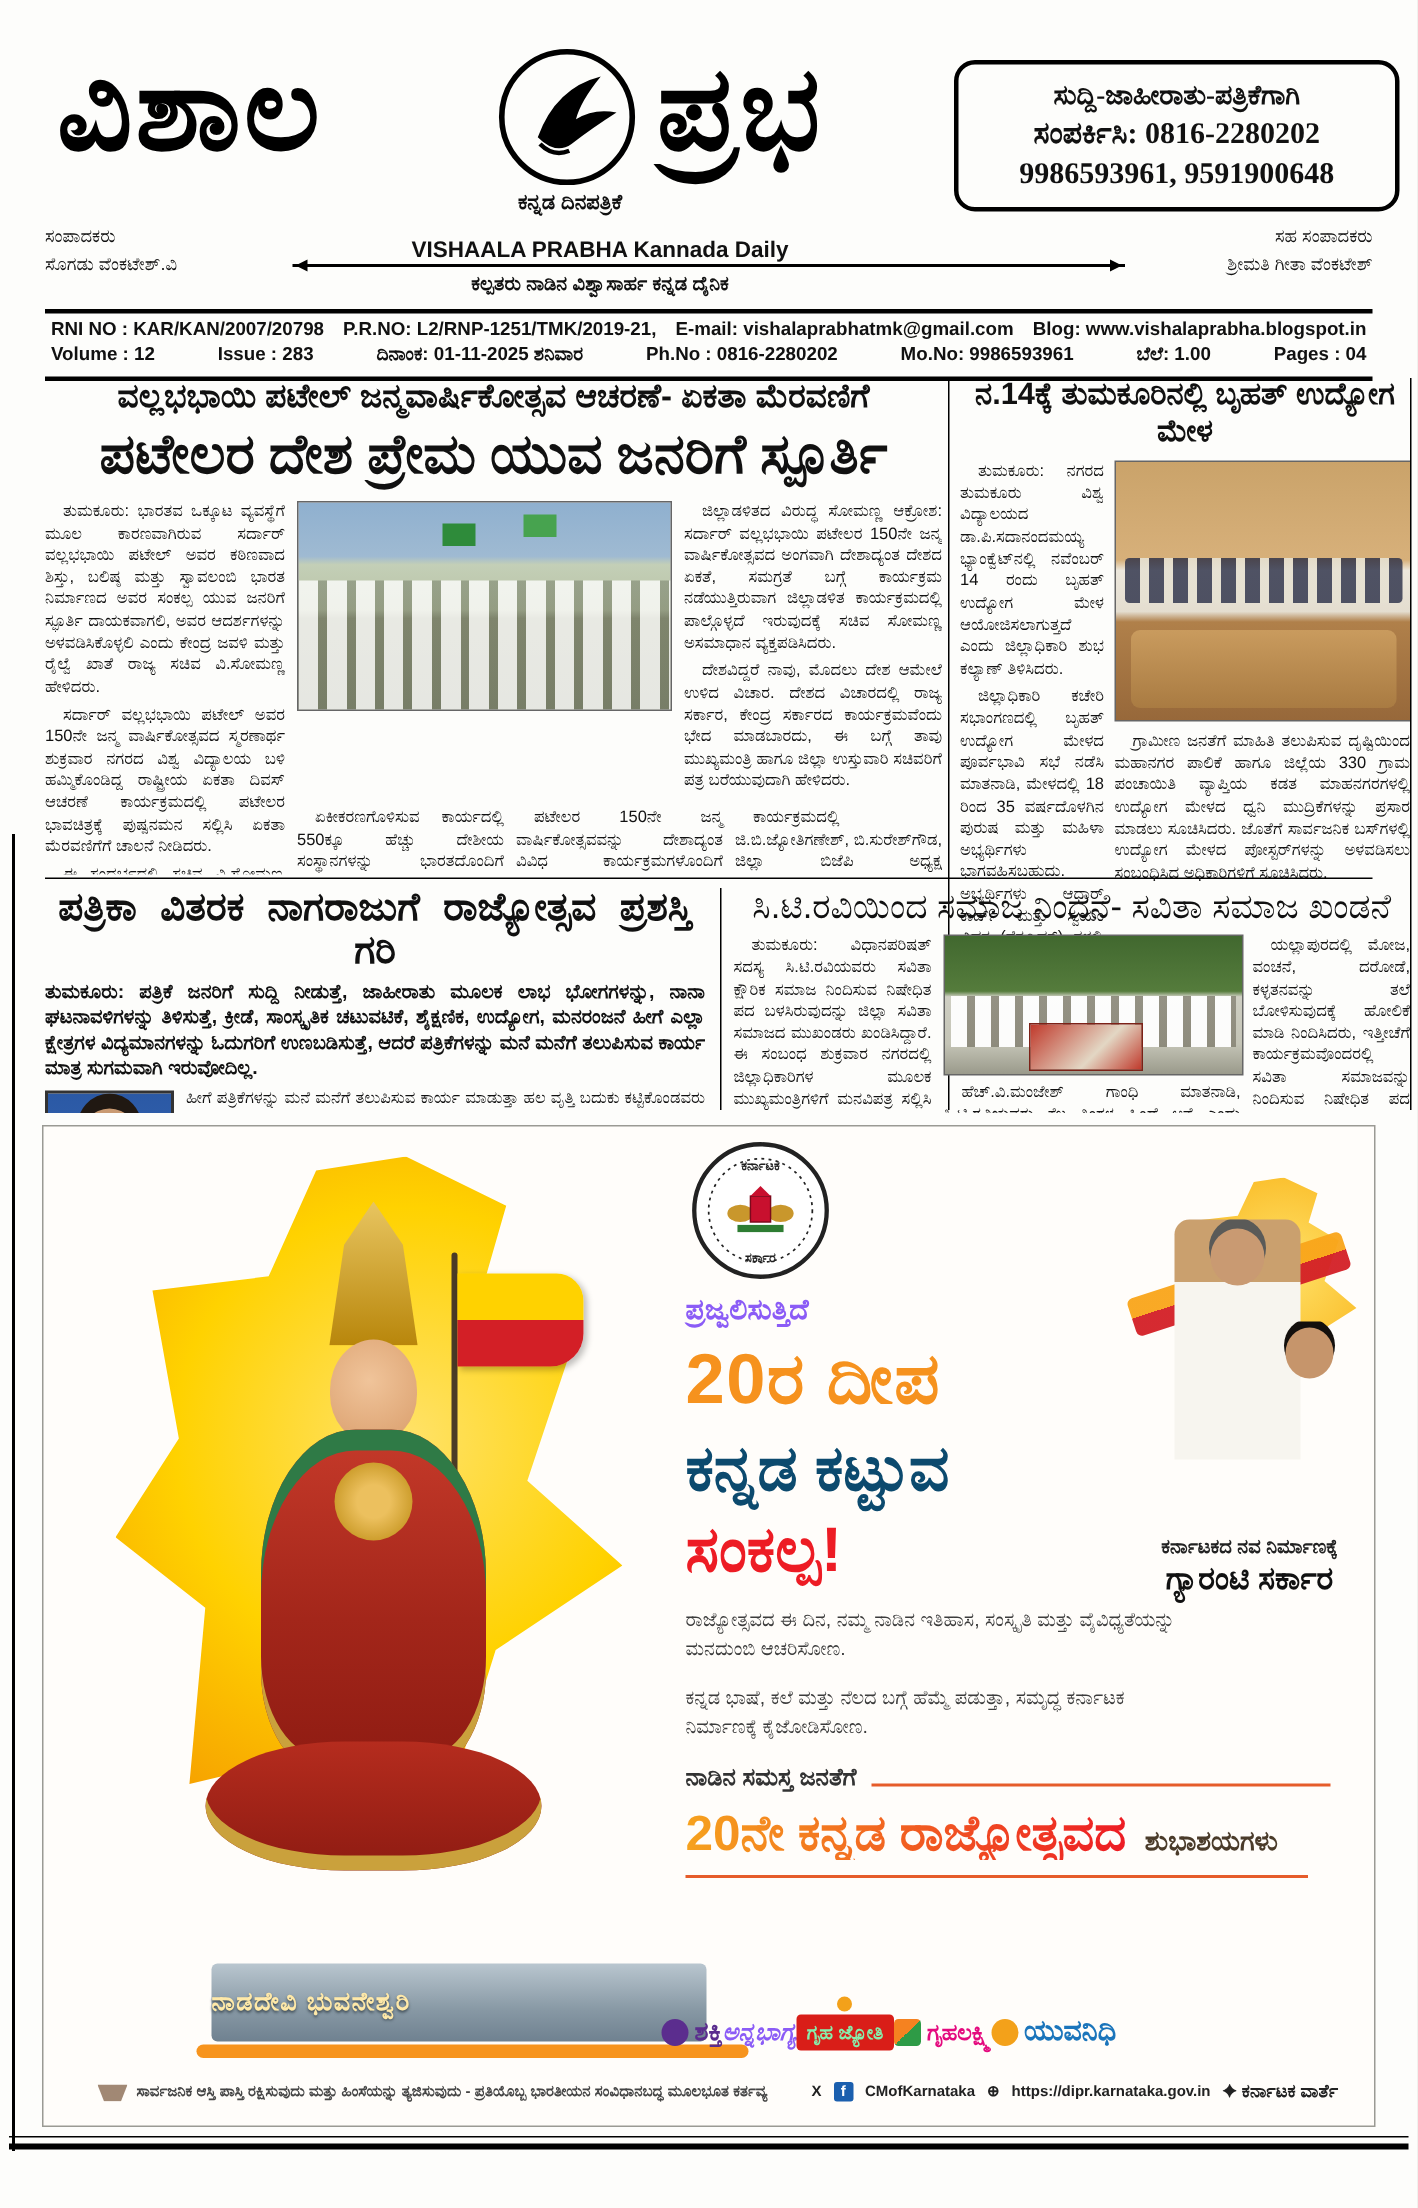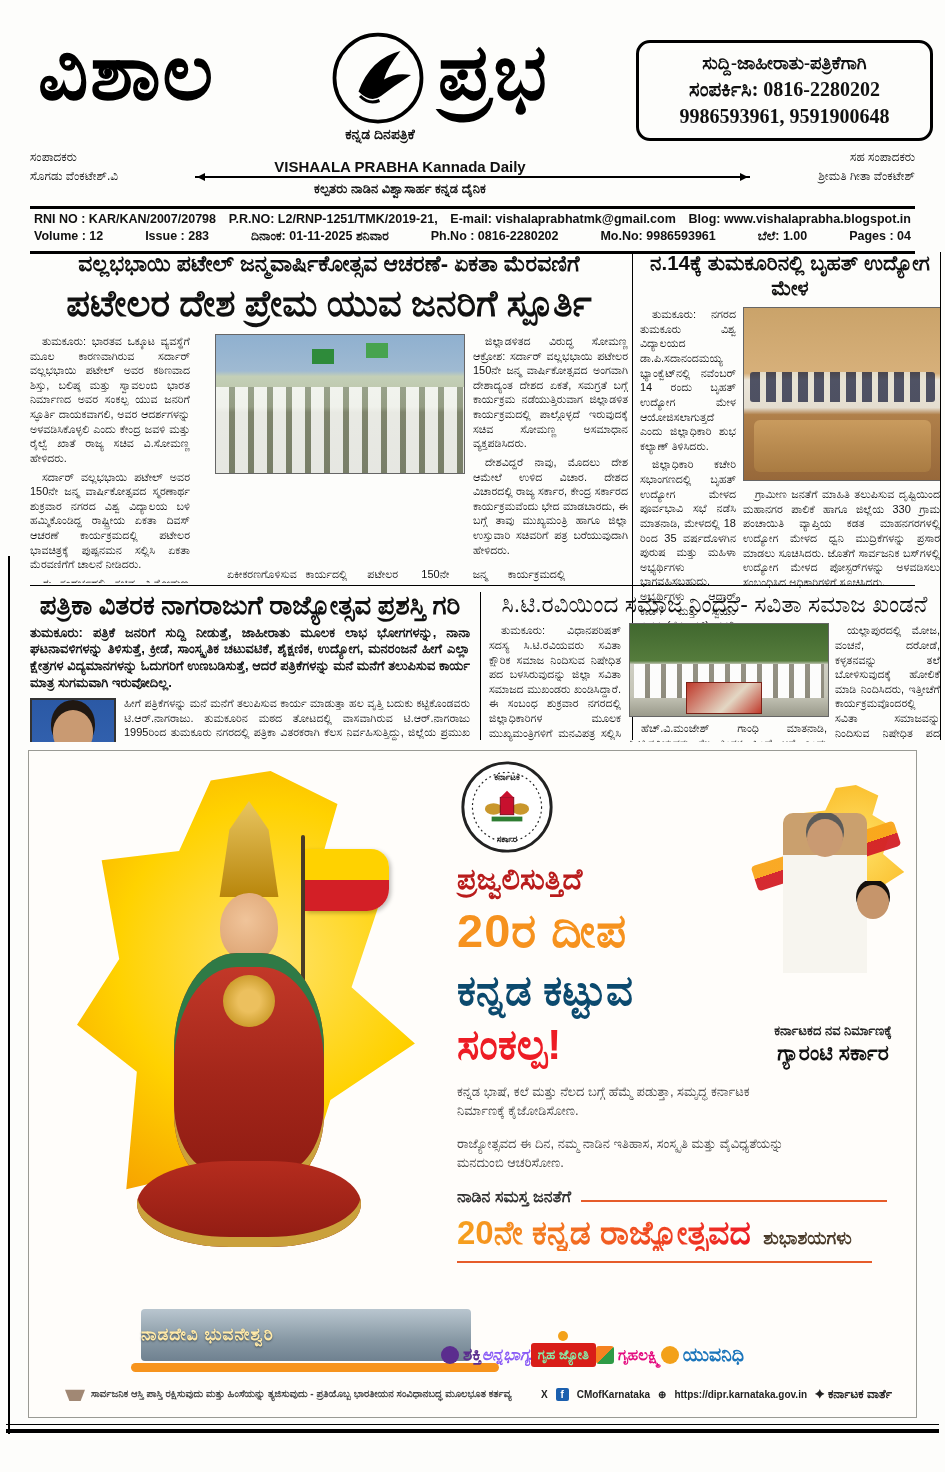--- a/index.html
+++ b/index.html
@@ -29,21 +29,21 @@
   
   .infobar{position:absolute;left:30px;top:206px;width:885px;height:42px;border-top:3px solid #000;
         border-bottom:3px solid #000;font-size:12.5px;font-weight:700;}
   .inforow{display:flex;justify-content:space-between;padding:3px 4px 0 4px;}
   
   .vline-main{position:absolute;left:632px;top:252px;width:0;height:488px;border-left:1.5px solid #000;}
   .main-art{position:absolute;left:30px;top:251px;width:598px;height:332px;overflow:hidden;}
   .kicker{text-align:center;font-weight:800;font-size:22px;line-height:1.2;}
   .main-headline{text-align:center;font-family:"Liberation Serif",serif;font-weight:900;font-size:37px;
         line-height:1.15;margin-top:6px;}
-  .main-body{display:flex;gap:25px;margin-top:8px;height:250px;}
+  .main-body{display:flex;gap:8px;margin-top:8px;height:250px;}
   .mb-col1{width:160px;}
   .bodytxt{font-size:11px;line-height:1.33;text-align:justify;}
   .bodytxt p{margin:0 0 4px 0;text-indent:12px;}
   .mb-rest{flex:1;display:flex;flex-direction:column;justify-content:flex-end;}
   .mb-photorow{display:flex;gap:8px;}
   .march-photo{width:248px;height:138px;border:1px solid #666;position:relative;overflow:hidden;
         background:linear-gradient(180deg,#8fb0cf 0%,#9fbad2 26%,#c3cfb7 30%,#b9c2a4 52%,#979c80 56%,#8b9077 100%);}
   .march-photo::before{content:"";position:absolute;left:0;right:0;top:52px;height:86px;
         background:repeating-linear-gradient(90deg,rgba(255,255,255,.92) 0 13px,rgba(88,96,78,.45) 13px 19px);opacity:.85;}
   .march-photo .flag1,.march-photo .flag2{position:absolute;width:22px;height:15px;background:#2e8b3a;top:14px;left:96px;}
@@ -60,21 +60,21 @@
   .meeting-photo{width:100%;height:172px;border:1px solid #666;position:relative;overflow:hidden;
         background:linear-gradient(180deg,#caa36a 0%,#d7b07a 38%,#ece7dc 42%,#e4ddcf 58%,#b0804a 62%,#97683a 100%);}
   .meeting-photo::before{content:"";position:absolute;left:6px;right:6px;top:64px;height:30px;
         background:repeating-linear-gradient(90deg,rgba(40,45,70,.8) 0 10px,rgba(230,225,210,.9) 10px 16px);border-radius:3px;}
   .meeting-photo::after{content:"";position:absolute;left:10px;right:10px;bottom:8px;height:52px;
         background:linear-gradient(180deg,#c99b5e,#a97b42);border-radius:6px;}
   
   .hline-mid{position:absolute;left:30px;top:585px;width:885px;border-top:1.5px solid #000;}
   .vline-mid{position:absolute;left:480px;top:592px;width:0;height:148px;border-left:1.5px solid #000;}
   .nag-art{position:absolute;left:30px;top:592px;width:440px;height:150px;overflow:hidden;}
-  .nag-headline{text-align:center;font-family:Liberation Serif, serif;font-weight:900;font-size:26px;line-height:1.1;}
+  .nag-headline{text-align:center;font-family:Liberation Mono, monospace;font-weight:900;font-size:26px;line-height:1.1;}
   .nag-lead{font-size:13px;line-height:1.3;text-align:justify;margin-top:4px;font-weight:600;}
   .nag-bodywrap{margin-top:4px;}
   .portrait{float:left;width:82px;height:84px;border:2px solid #333;margin:2px 8px 0 0;position:relative;overflow:hidden;
         background:linear-gradient(180deg,#2b59a5 0%,#3767b5 100%);}
   .portrait::before{content:"";position:absolute;left:21px;top:10px;width:40px;height:44px;border-radius:50% 50% 46% 46%;
         background:#c99a72;box-shadow:0 -8px 0 2px #201812;}
   .portrait::after{content:"";position:absolute;left:8px;top:52px;width:66px;height:34px;border-radius:14px 14px 0 0;
         background:#f4e3c8;}
   .ct-art{position:absolute;left:489px;top:592px;width:451px;height:150px;overflow:hidden;}
   .ct-headline{text-align:center;font-weight:400;font-size:23px;line-height:1.1;}
@@ -109,21 +109,21 @@
   .torso::before{content:"";position:absolute;left:49px;top:22px;width:52px;height:52px;border-radius:50%;
         background:radial-gradient(circle,#ecc05e 30%,#b8860b 100%);}
   .legs{position:absolute;left:18px;top:360px;width:224px;height:86px;border-radius:48%/58%;
         background:linear-gradient(180deg,#b52c1e,#8e1b12);box-shadow:inset 0 -10px 0 #caa13c;}
   .pedestal{position:absolute;left:22px;top:508px;width:330px;height:52px;border-radius:4px;
         background:linear-gradient(180deg,#b9c6cf 0%,#8798a4 60%,#6f8190 100%);
         display:flex;align-items:center;justify-content:flex-start;}
   .pedestal-label{font-weight:800;font-size:17px;color:#ffe9a8;text-shadow:0 1px 2px #3c4a54;letter-spacing:1px;}
   .orange-bar{position:absolute;left:12px;top:562px;width:368px;height:9px;background:#f7941d;border-radius:5px;}
   .adcenter{position:absolute;left:428px;top:112px;width:430px;}
-  .ad-l1{color:#b91c1c;font-weight:800;font-size:29px;}
+  .ad-l1{color:#8b5cf6;font-weight:800;font-size:19px;}
   .ad-l2{color:#f6921e;font-weight:900;font-size:47px;letter-spacing:1px;margin-top:6px;}
   .ad-l3{color:#f6921e;font-weight:800;font-size:31px;margin-top:10px;}
   .ad-l4{color:#0c4a6e;font-weight:900;font-size:42px;margin-top:8px;}
   .ad-l5{color:#ed1c24;font-weight:900;font-size:42px;margin-top:6px;}
   .ad-para{color:#3c3c3c;font-size:13px;line-height:1.45;margin-top:14px;width:330px;}
   .ad-salut{display:flex;align-items:flex-end;gap:10px;margin-top:16px;}
   .ad-salut-text{font-size:16px;font-weight:700;color:#333;white-space:nowrap;}
   .ad-salut-line{flex:1;border-bottom:2px solid #e65c2a;margin-bottom:4px;}
   .ad-greet{margin-top:8px;white-space:nowrap;}
   .ad-greet-big{font-weight:900;font-size:33px;background:linear-gradient(90deg,#f6a21e,#ed1c24);
@@ -337,22 +337,22 @@
         </div>
         <div class="orange-bar"></div>
       </div>
     </div>
 
     <div class="adcenter">
       <div class="ad-l1">ಪ್ರಜ್ವಲಿಸುತ್ತಿದೆ</div>
       <div class="ad-l2">20ರ ದೀಪ</div>
       <div class="ad-l4">ಕನ್ನಡ ಕಟ್ಟುವ</div>
       <div class="ad-l5">ಸಂಕಲ್ಪ!</div>
+      <div class="ad-para">ರಾಜ್ಯೋತ್ಸವದ ಈ ದಿನ, ನಮ್ಮ ನಾಡಿನ ಇತಿಹಾಸ, ಸಂಸ್ಕೃತಿ ಮತ್ತು ವೈವಿಧ್ಯತೆಯನ್ನು ಮನದುಂಬಿ ಆಚರಿಸೋಣ.</div>
       <div class="ad-para">ಕನ್ನಡ ಭಾಷೆ, ಕಲೆ ಮತ್ತು ನೆಲದ ಬಗ್ಗೆ ಹೆಮ್ಮೆ ಪಡುತ್ತಾ, ಸಮೃದ್ಧ ಕರ್ನಾಟಕ ನಿರ್ಮಾಣಕ್ಕೆ ಕೈಜೋಡಿಸೋಣ.</div>
-      <div class="ad-para">ರಾಜ್ಯೋತ್ಸವದ ಈ ದಿನ, ನಮ್ಮ ನಾಡಿನ ಇತಿಹಾಸ, ಸಂಸ್ಕೃತಿ ಮತ್ತು ವೈವಿಧ್ಯತೆಯನ್ನು ಮನದುಂಬಿ ಆಚರಿಸೋಣ.</div>
       <div class="ad-salut">
         <span class="ad-salut-text">ನಾಡಿನ ಸಮಸ್ತ ಜನತೆಗೆ</span>
         <span class="ad-salut-line"></span>
       </div>
       <div class="ad-greet">
         <span class="ad-greet-big">20ನೇ ಕನ್ನಡ ರಾಜ್ಯೋತ್ಸವದ</span>
         <span class="ad-greet-small">ಶುಭಾಶಯಗಳು</span>
       </div>
       <div class="ad-greet-line"></div>
     </div>

